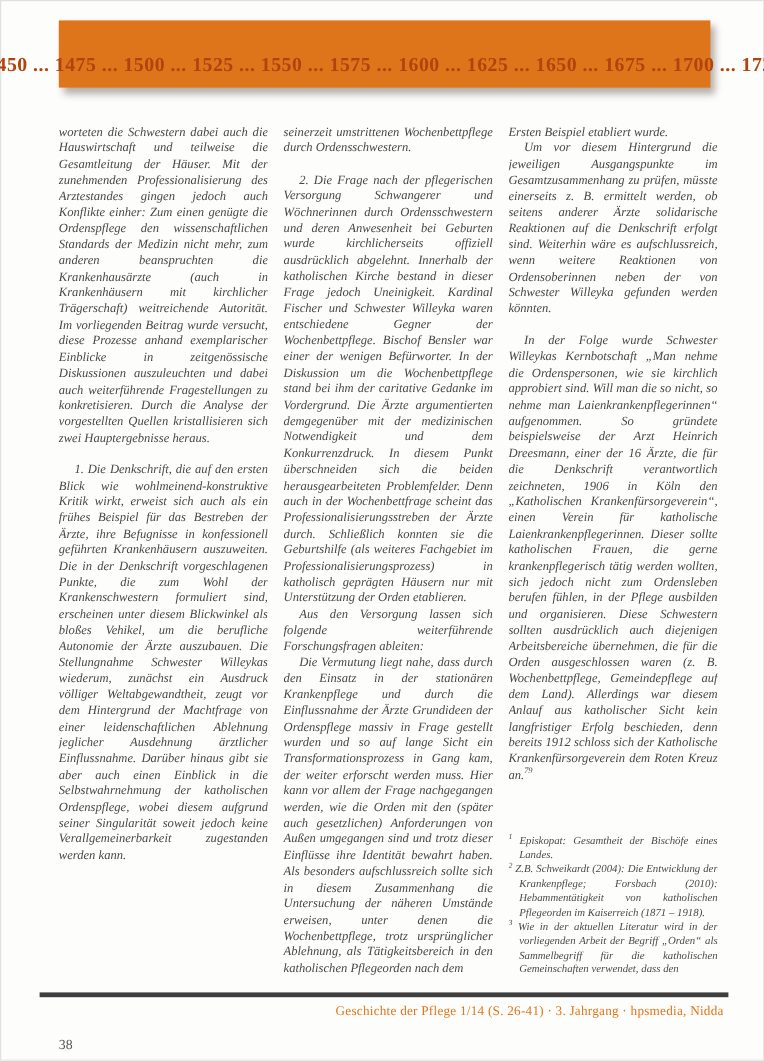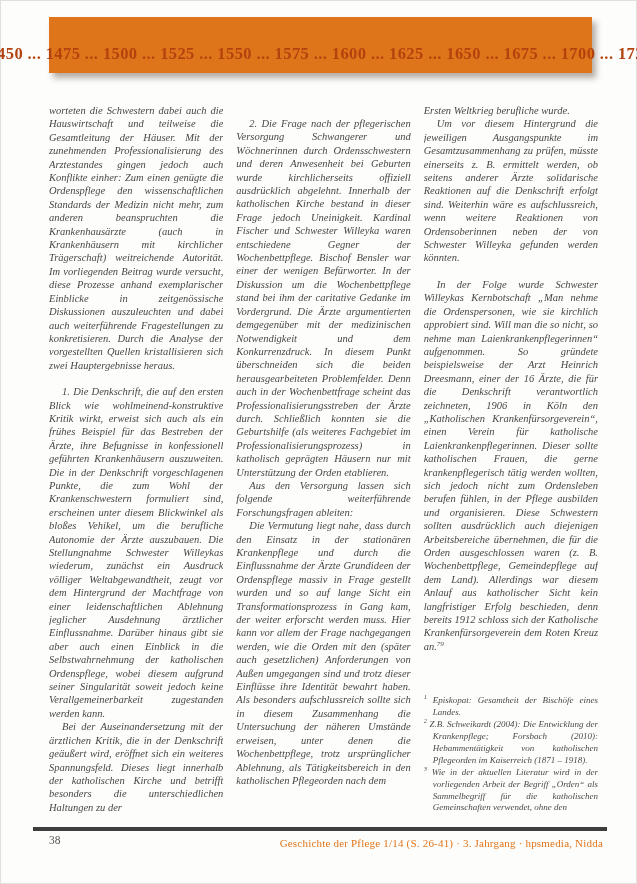--- a/index.html
+++ b/index.html
@@ -59,21 +59,21 @@
   }
   .fn sup{font-size:6.5px;line-height:0;}
   
   .footer-rule{
     position:absolute;left:32px;top:826px;width:574px;height:4px;
     border-top:3px solid #3e3e3e;
     border-bottom:1px solid #3e3e3e;
     box-sizing:border-box;
   }
   .page-number{
-    position:absolute;left:48px;top:833px;
+    position:absolute;left:48px;top:864px;
     font-size:11.5px;color:#555;
   }
   .journal-line{
     position:absolute;right:33px;top:836px;
     font-size:11px;color:#e0761c;
     letter-spacing:.2px;
   }
 </style>
 </head>
 <body>
@@ -82,38 +82,38 @@
 
   <header class="band">
     <span class="band-text">... 1450 ... 1475 ... 1500 ... 1525 ... 1550 ... 1575 ... 1600 ... 1625 ... 1650 ... 1675 ... 1700 ... 1725 ...</span>
   </header>
 
   <main class="columns">
 
     <section class="col">
       <p>worteten die Schwestern dabei auch die Hauswirtschaft und teilweise die Gesamtleitung der Häuser. Mit der zunehmenden Professionalisierung des Arztestandes gingen jedoch auch Konflikte einher: Zum einen genügte die Ordenspflege den wissenschaftlichen Standards der Medizin nicht mehr, zum anderen beanspruchten die Krankenhausärzte (auch in Krankenhäusern mit kirchlicher Trägerschaft) weitreichende Autorität. Im vorliegenden Beitrag wurde versucht, diese Prozesse anhand exemplarischer Einblicke in zeitgenössische Diskussionen auszuleuchten und dabei auch weiterführende Fragestellungen zu konkretisieren. Durch die Analyse der vorgestellten Quellen kristallisieren sich zwei Hauptergebnisse heraus.</p>
       <p class="indent space">1. Die Denkschrift, die auf den ersten Blick wie wohlmeinend-konstruktive Kritik wirkt, erweist sich auch als ein frühes Beispiel für das Bestreben der Ärzte, ihre Befugnisse in konfessionell geführten Krankenhäusern auszuweiten. Die in der Denkschrift vorgeschlagenen Punkte, die zum Wohl der Krankenschwestern formuliert sind, erscheinen unter diesem Blickwinkel als bloßes Vehikel, um die berufliche Autonomie der Ärzte auszubauen. Die Stellungnahme Schwester Willeykas wiederum, zunächst ein Ausdruck völliger Weltabgewandtheit, zeugt vor dem Hintergrund der Machtfrage von einer leidenschaftlichen Ablehnung jeglicher Ausdehnung ärztlicher Einflussnahme. Darüber hinaus gibt sie aber auch einen Einblick in die Selbstwahrnehmung der katholischen Ordenspflege, wobei diesem aufgrund seiner Singularität soweit jedoch keine Verallgemeinerbarkeit zugestanden werden kann.</p>
-      <p class="indent">Bei der Auseinandersetzung mit der ärztlichen Kritik, die in der Denkschrift geäußert wird, eröffnet sich ein weiteres Spannungsfeld. Dieses liegt innerhalb der katholischen Kirche und betrifft besonders die unterschiedlichen Haltungen zu der</p>
     </section>
 
     <section class="col">
+      <p>seinerzeit umstrittenen Wochenbettpflege durch Ordensschwestern.</p>
       <p class="indent space">2. Die Frage nach der pflegerischen Versorgung Schwangerer und Wöchnerinnen durch Ordensschwestern und deren Anwesenheit bei Geburten wurde kirchlicherseits offiziell ausdrücklich abgelehnt. Innerhalb der katholischen Kirche bestand in dieser Frage jedoch Uneinigkeit. Kardinal Fischer und Schwester Willeyka waren entschiedene Gegner der Wochenbettpflege. Bischof Bensler war einer der wenigen Befürworter. In der Diskussion um die Wochenbettpflege stand bei ihm der caritative Gedanke im Vordergrund. Die Ärzte argumentierten demgegenüber mit der medizinischen Notwendigkeit und dem Konkurrenzdruck. In diesem Punkt überschneiden sich die beiden herausgearbeiteten Problemfelder. Denn auch in der Wochenbettfrage scheint das Professionalisierungsstreben der Ärzte durch. Schließlich konnten sie die Geburtshilfe (als weiteres Fachgebiet im Professionalisierungsprozess) in katholisch geprägten Häusern nur mit Unterstützung der Orden etablieren.</p>
       <p class="indent">Aus den Versorgung lassen sich folgende weiterführende Forschungsfragen ableiten:</p>
       <p class="indent">Die Vermutung liegt nahe, dass durch den Einsatz in der stationären Krankenpflege und durch die Einflussnahme der Ärzte Grundideen der Ordenspflege massiv in Frage gestellt wurden und so auf lange Sicht ein Transformationsprozess in Gang kam, der weiter erforscht werden muss. Hier kann vor allem der Frage nachgegangen werden, wie die Orden mit den (später auch gesetzlichen) Anforderungen von Außen umgegangen sind und trotz dieser Einflüsse ihre Identität bewahrt haben. Als besonders aufschlussreich sollte sich in diesem Zusammenhang die Untersuchung der näheren Umstände erweisen, unter denen die Wochenbettpflege, trotz ursprünglicher Ablehnung, als Tätigkeitsbereich in den katholischen Pflegeorden nach dem</p>
     </section>
 
     <section class="col">
-      <p>Ersten Weltkrieg berufliche wurde.</p>
+      <p>Ersten Beispiel etabliert wurde.</p>
       <p class="indent">Um vor diesem Hintergrund die jeweiligen Ausgangspunkte im Gesamtzusammenhang zu prüfen, müsste einerseits z. B. ermittelt werden, ob seitens anderer Ärzte solidarische Reaktionen auf die Denkschrift erfolgt sind. Weiterhin wäre es aufschlussreich, wenn weitere Reaktionen von Ordensoberinnen neben der von Schwester Willeyka gefunden werden könnten.</p>
       <p class="indent space"><span>In der Folge wurde Schwester Willeykas Kernbotschaft „Man nehme die Ordenspersonen, wie sie kirchlich approbiert sind. Will man die so nicht, so nehme man Laienkrankenpflegerinnen“ aufgenommen. So gründete beispielsweise der Arzt Heinrich Dreesmann, einer der 16 Ärzte, die für die Denkschrift verantwortlich zeichneten, 1906 in Köln den „Katholischen Krankenfürsorgeverein“, einen Verein für katholische Laienkrankenpflegerinnen. Dieser sollte katholischen Frauen, die gerne krankenpflegerisch tätig werden wollten, sich jedoch nicht zum Ordensleben berufen fühlen, in der Pflege ausbilden und organisieren. Diese Schwestern sollten ausdrücklich auch diejenigen Arbeitsbereiche übernehmen, die für die Orden ausgeschlossen waren (z. B. Wochenbettpflege, Gemeindepflege auf dem Land). Allerdings war diesem Anlauf aus katholischer Sicht kein langfristiger Erfolg beschieden, denn bereits 1912 schloss sich der Katholische Krankenfürsorgeverein dem Roten Kreuz an.</span><sup class="ref">79</sup></p>
 
       <div class="footnotes">
         <p class="fn"><sup>1</sup> <span>Episkopat: Gesamtheit der Bischöfe eines Landes.</span></p>
         <p class="fn"><sup>2</sup> <span>Z.B. Schweikardt (2004): Die Entwicklung der Krankenpflege; Forsbach (2010): Hebammentätigkeit von katholischen Pflegeorden im Kaiserreich (1871 – 1918).</span></p>
-        <p class="fn"><sup>3</sup> <span>Wie in der aktuellen Literatur wird in der vorliegenden Arbeit der Begriff „Orden“ als Sammelbegriff für die katholischen Gemeinschaften verwendet, ohne den</span></p>
+        <p class="fn"><sup>3</sup> <span>Wie in der aktuellen Literatur wird in der vorliegenden Arbeit der Begriff „Orden“ als Sammelbegriff für die katholischen Gemeinschaften verwendet, dass den</span></p>
       </div>
     </section>
 
   </main>
 
   <footer>
     <div class="footer-rule"></div>
     <span class="page-number">38</span>
     <span class="journal-line">Geschichte der Pflege 1/14 (S. 26-41) · 3. Jahrgang · hpsmedia, Nidda</span>
   </footer>

